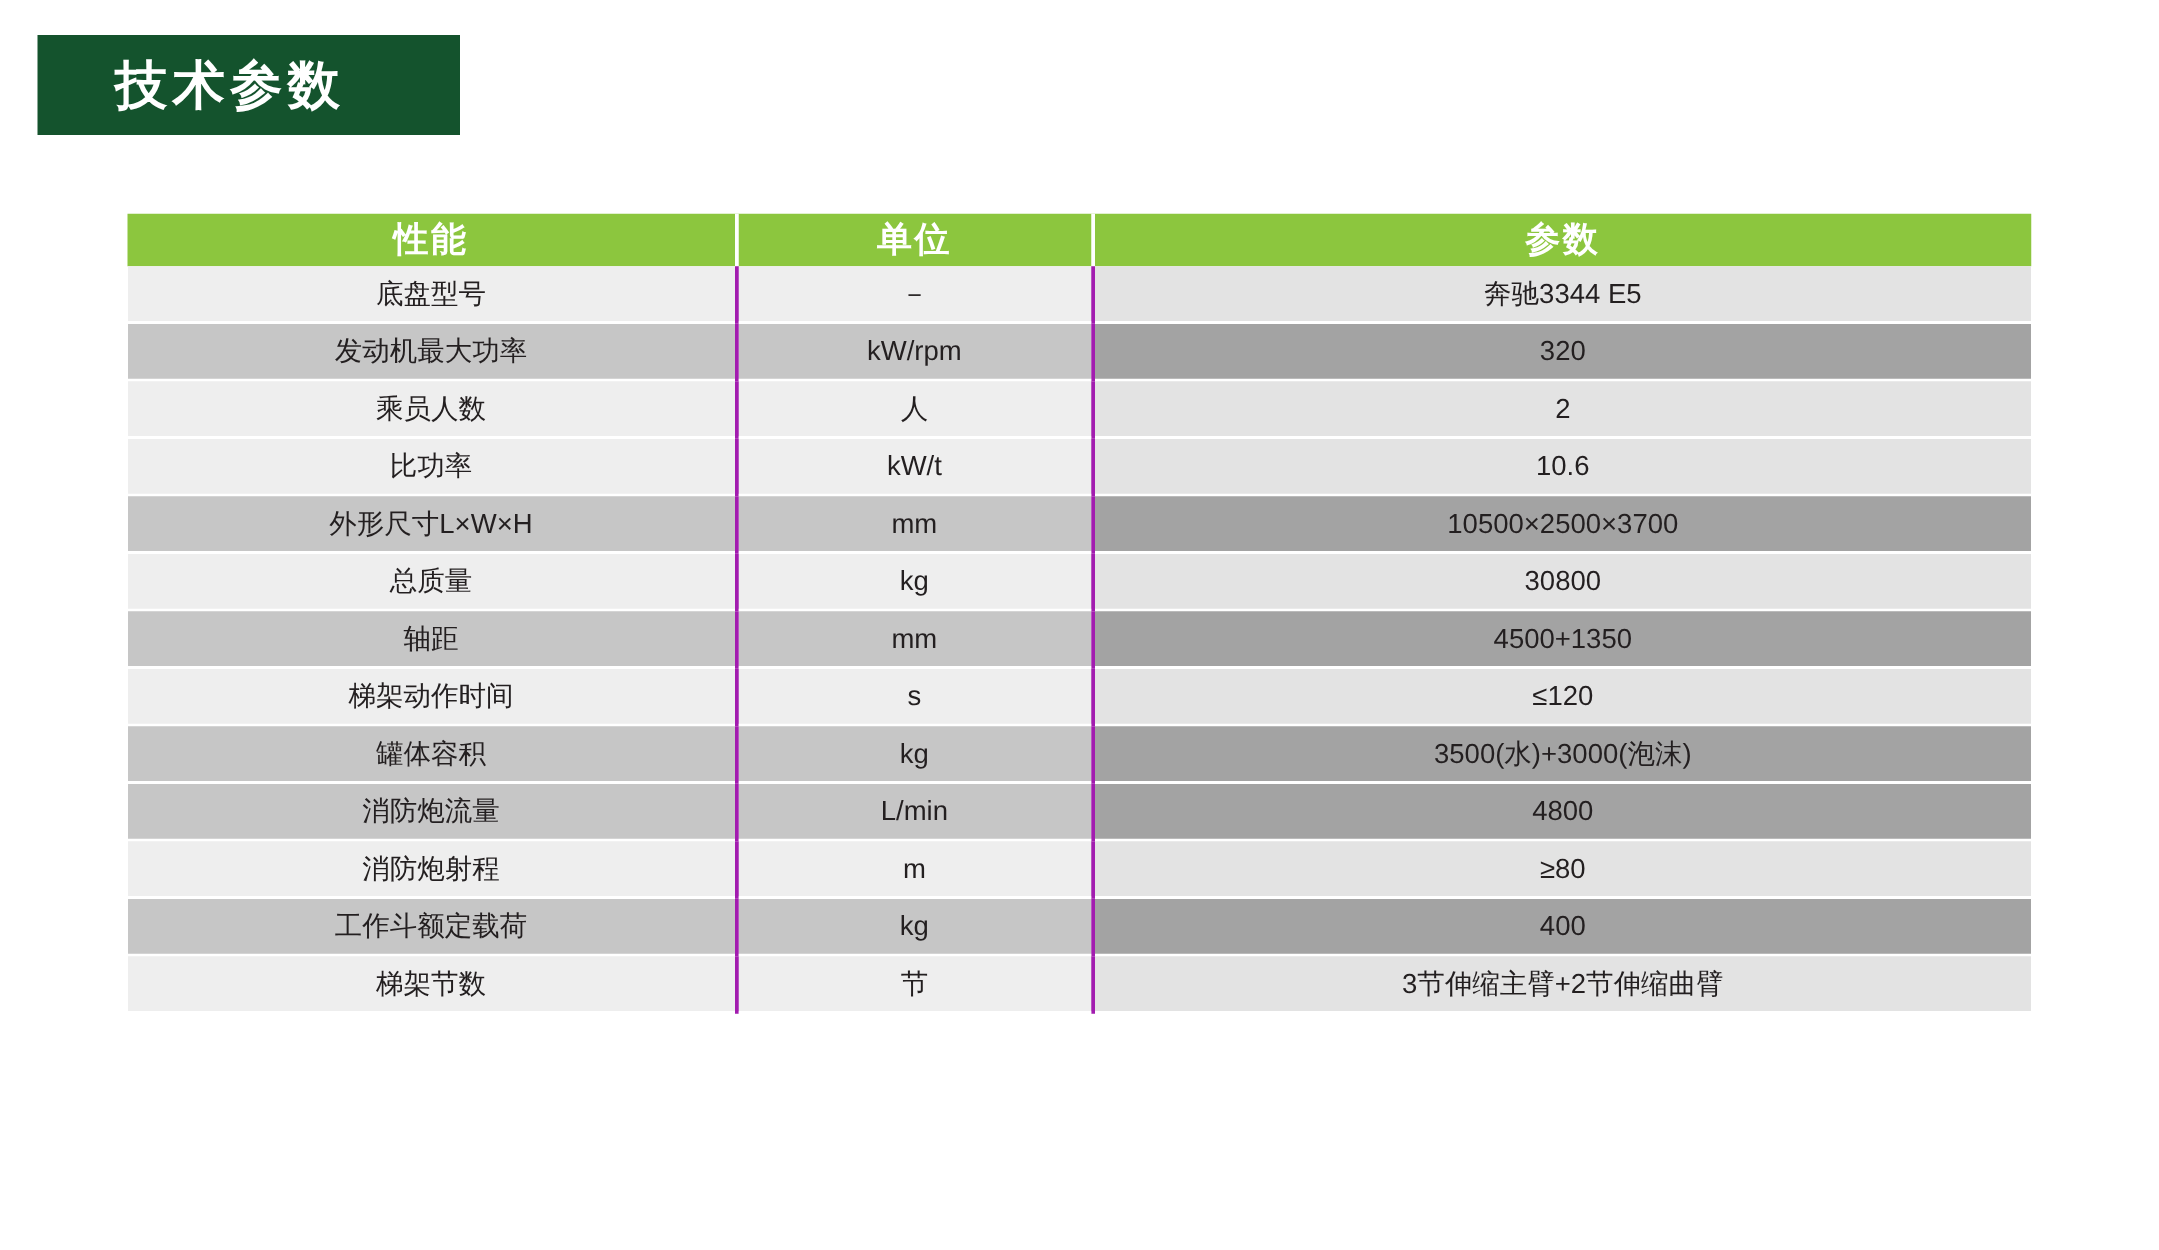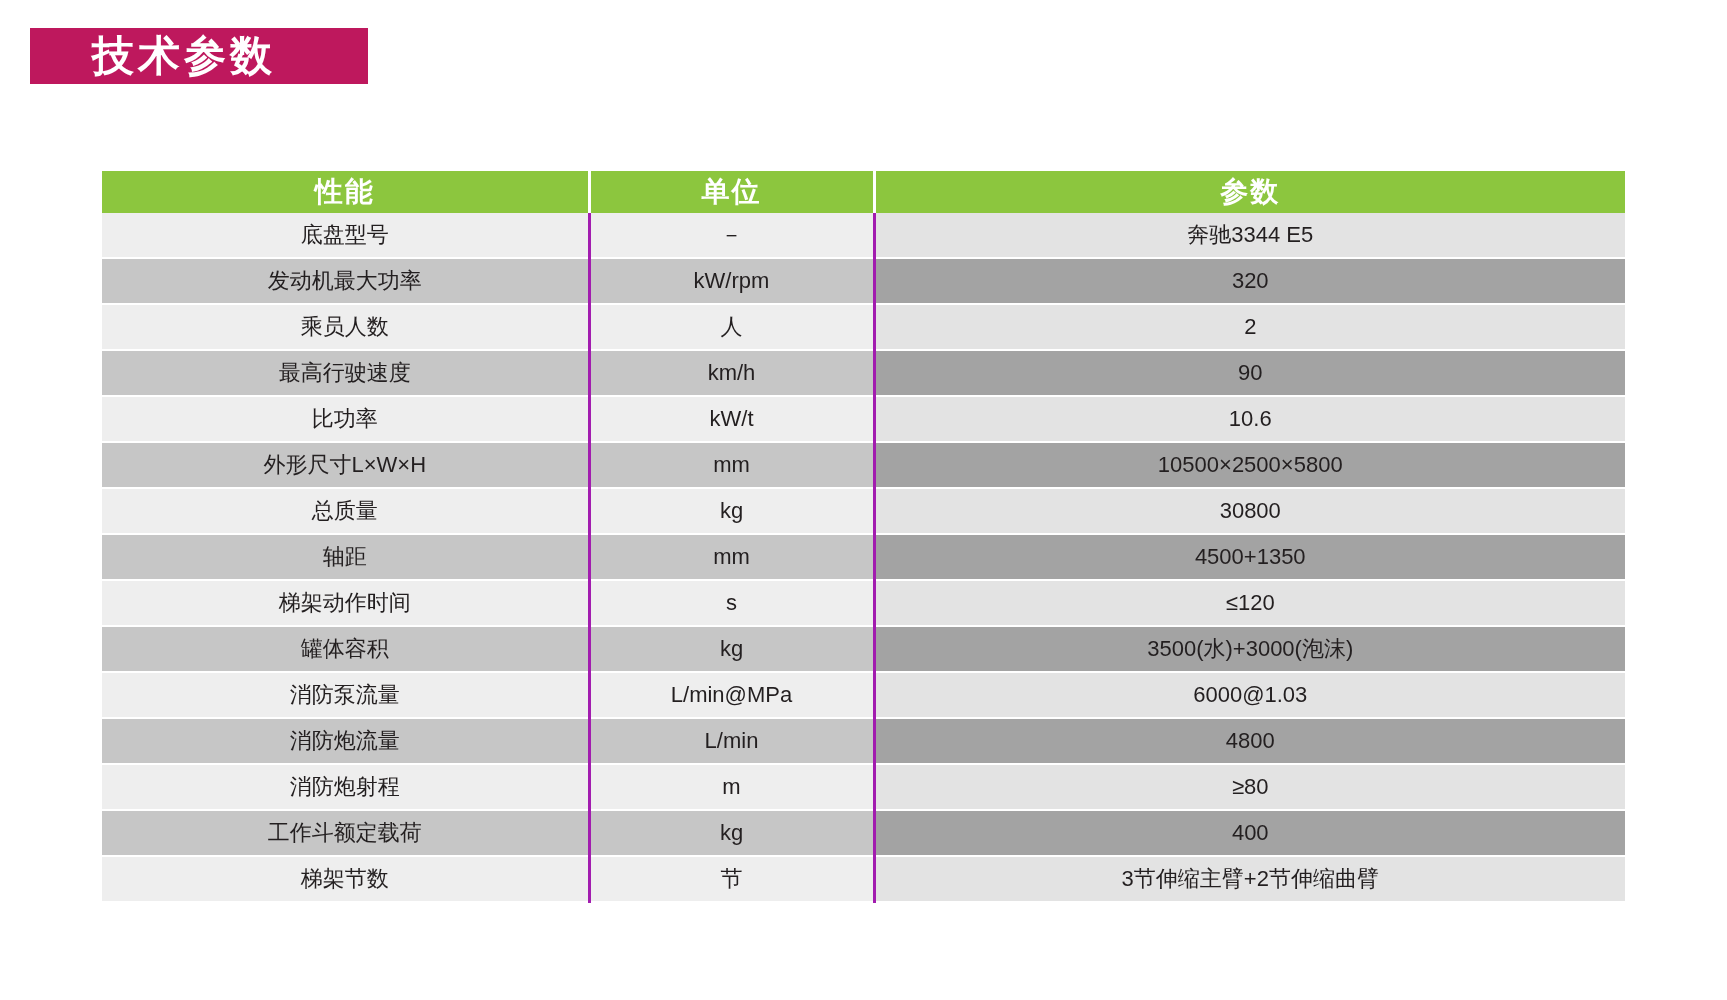--- a/index.html
+++ b/index.html
@@ -20,22 +20,22 @@
     height: 1000px;
     box-sizing: border-box;
   }
 
   
   .title-banner {
     position: absolute;
     left: 30px;
     top: 28px;
     width: 338px;
-    height: 56px;
-    background: #be185d;
+    height: 80px;
+    background: #14532d;
     display: flex;
     align-items: center;
   }
   .title-banner .title-text {
     color: #ffffff;
     font-size: 42px;
     font-weight: bold;
     letter-spacing: 4px;
     padding-left: 62px;
     line-height: 1;
@@ -118,59 +118,49 @@
         <tr class="row-dark">
           <td class="cell-performance">发动机最大功率</td>
           <td class="cell-unit">kW/rpm</td>
           <td class="cell-value">320</td>
         </tr>
         <tr class="row-light">
           <td class="cell-performance">乘员人数</td>
           <td class="cell-unit">人</td>
           <td class="cell-value">2</td>
         </tr>
-        <tr class="row-dark">
-          <td class="cell-performance">最高行驶速度</td>
-          <td class="cell-unit">km/h</td>
-          <td class="cell-value">90</td>
-        </tr>
         <tr class="row-light">
           <td class="cell-performance">比功率</td>
           <td class="cell-unit">kW/t</td>
           <td class="cell-value">10.6</td>
         </tr>
         <tr class="row-dark">
           <td class="cell-performance">外形尺寸L×W×H</td>
           <td class="cell-unit">mm</td>
-          <td class="cell-value">10500×2500×5800</td>
+          <td class="cell-value">10500×2500×3700</td>
         </tr>
         <tr class="row-light">
           <td class="cell-performance">总质量</td>
           <td class="cell-unit">kg</td>
           <td class="cell-value">30800</td>
         </tr>
         <tr class="row-dark">
           <td class="cell-performance">轴距</td>
           <td class="cell-unit">mm</td>
           <td class="cell-value">4500+1350</td>
         </tr>
         <tr class="row-light">
           <td class="cell-performance">梯架动作时间</td>
           <td class="cell-unit">s</td>
           <td class="cell-value">≤120</td>
         </tr>
         <tr class="row-dark">
           <td class="cell-performance">罐体容积</td>
           <td class="cell-unit">kg</td>
           <td class="cell-value">3500(水)+3000(泡沫)</td>
-        </tr>
-        <tr class="row-light">
-          <td class="cell-performance">消防泵流量</td>
-          <td class="cell-unit">L/min@MPa</td>
-          <td class="cell-value">6000@1.03</td>
         </tr>
         <tr class="row-dark">
           <td class="cell-performance">消防炮流量</td>
           <td class="cell-unit">L/min</td>
           <td class="cell-value">4800</td>
         </tr>
         <tr class="row-light">
           <td class="cell-performance">消防炮射程</td>
           <td class="cell-unit">m</td>
           <td class="cell-value">≥80</td>

